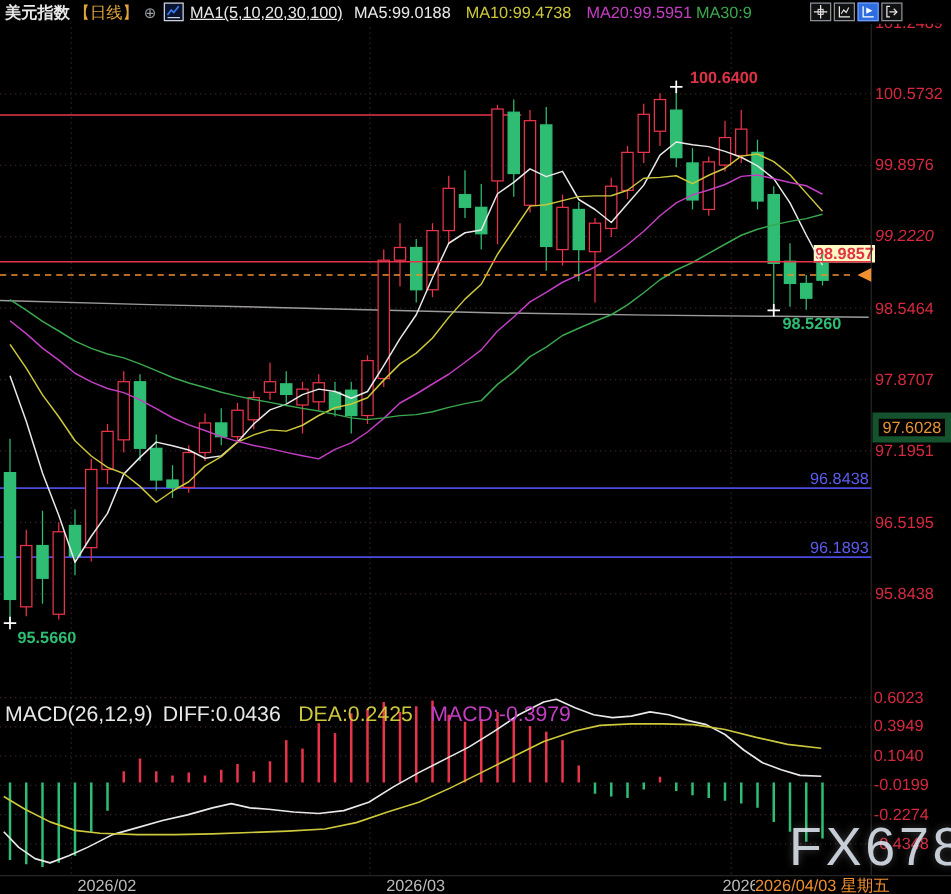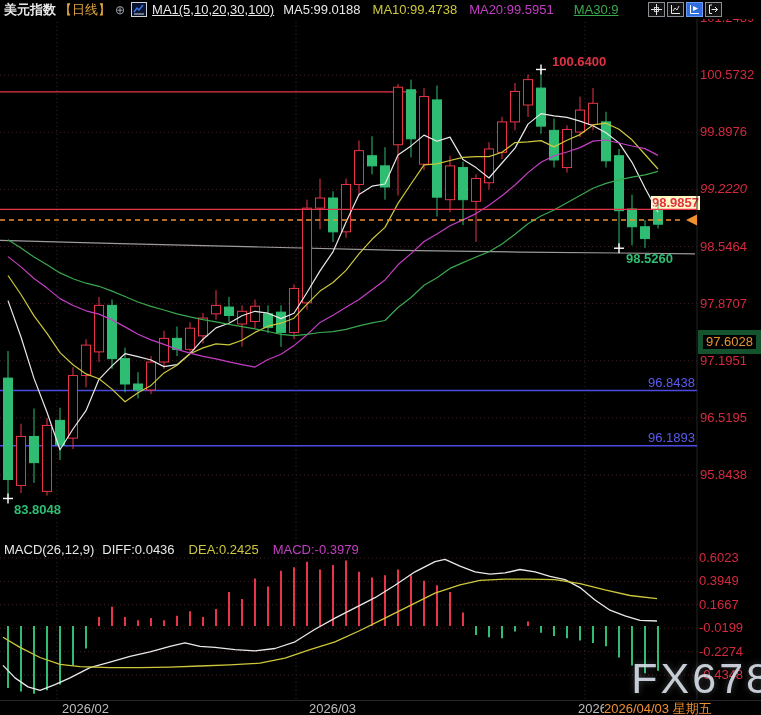--- a/index.html
+++ b/index.html
@@ -11,36 +11,36 @@
        font-size:13px;white-space:nowrap;z-index:6;background:#000;}
   .hdr .t-sym{color:#e8e8e8;font-weight:700;margin-left:4px;}
   .hdr .t-per{color:#e2a53e;margin-left:3px;}
   .hdr .t-plus{color:#9aa0a6;margin-left:4px;font-size:12px;}
   .hdr .mini-ico{margin-left:6px;width:14px;height:13px;border:1px solid #cfd3d8;display:inline-flex;
        align-items:center;justify-content:center;background:#0a1430;}
   .hdr .t-ma1{color:#e8e8e8;margin-left:5px;text-decoration:underline;}
   .hdr .t-ma5{color:#e8e8e8;margin-left:9px;}
   .hdr .t-ma10{color:#cdc83b;margin-left:12px;}
   .hdr .t-ma20{color:#c43ec4;margin-left:12px;text-align:center;}
-  .hdr .t-ma30{color:#3aa84e;margin-left:20px;text-decoration:underline;}
+  .hdr .t-ma30{color:#3aa84e;margin-left:3px;}
   .toolbar{position:absolute;top:2px;right:63px;display:flex;gap:2px;z-index:7;}
   .tool{width:15px;height:13px;border:1px solid #8a8f96;display:flex;align-items:center;
         justify-content:center;background:#111;}
   .tool.active{background:#2e6de0;border-color:#6f9bf2;}
   .lbl{position:absolute;font-size:13px;line-height:14px;white-space:nowrap;}
   .ann{font-weight:700;}
   .ann-high{left:552px;top:55px;color:#e03245;}
   .ann-low-feb{left:14px;top:503px;color:#2ebd72;}
   .ann-low-apr{left:626px;top:252px;color:#2ebd72;}
   .ann-last{left:651px;top:196px;color:#e03245;background:#fef9c3;padding:0 1px;}
   .lbl-blue1{left:648px;top:376px;width:46px;color:#5b5bf0;text-align:right;}
   .lbl-blue2{left:648px;top:431px;width:46px;color:#5b5bf0;text-align:right;}
   .box-orange{left:698px;top:330px;color:#e9952f;border:5px solid #14532d;padding:0 3px;
               background:#000;}
-  .macd-hdr{position:absolute;left:4px;top:542px;display:flex;font-size:13px;z-index:5;
+  .macd-hdr{position:absolute;left:4px;top:562px;display:flex;font-size:17px;z-index:5;
             white-space:nowrap;align-items:center;}
   .macd-hdr .m-l{color:#e8e8e8;}
   .macd-hdr .m-diff{color:#e8e8e8;margin-left:8px;}
   .macd-hdr .m-dea{color:#cdc83b;margin-left:14px;}
   .macd-hdr .m-macd{color:#c43ec4;margin-left:14px;}
   .dates{position:absolute;left:0;right:0;top:700px;height:15px;border-top:1px solid #262626;
          background:#000;z-index:5;}
   .watermark{position:absolute;right:12px;bottom:12px;font-size:43px;letter-spacing:3px;
              color:rgba(214,220,230,0.92);z-index:4;text-shadow:0 0 7px rgba(255,255,255,0.25);}
 </style>
@@ -294,28 +294,28 @@
       <div class="lbl" style="left: 700px; top: 68.125px; color: rgb(214, 41, 63);">100.5732</div>
       <div class="lbl" style="left: 700px; top: 125.25px; color: rgb(214, 41, 63);">99.8976</div>
       <div class="lbl" style="left: 700px; top: 182.375px; color: rgb(214, 41, 63); font-style: italic;">99.2220</div>
       <div class="lbl" style="left: 700px; top: 239.5px; color: rgb(214, 41, 63);">98.5464</div>
       <div class="lbl" style="left: 700px; top: 296.625px; color: rgb(214, 41, 63);">97.8707</div>
       <div class="lbl" style="left: 700px; top: 353.75px; color: rgb(214, 41, 63);">97.1951</div>
       <div class="lbl" style="left: 700px; top: 410.875px; color: rgb(214, 41, 63);">96.5195</div>
       <div class="lbl" style="left: 700px; top: 468px; color: rgb(214, 41, 63);">95.8438</div>
       <div class="lbl" style="left: 699px; top: 551px; color: rgb(214, 41, 63);">0.6023</div>
       <div class="lbl" style="left: 699px; top: 574.4px; color: rgb(214, 41, 63);">0.3949</div>
-      <div class="lbl" style="left: 699px; top: 597.8px; color: rgb(214, 41, 63);">0.1667</div>
+      <div class="lbl" style="left: 699px; top: 597.8px; color: rgb(214, 41, 63);">0.1040</div>
       <div class="lbl" style="left: 699px; top: 621.2px; color: rgb(214, 41, 63);">-0.0199</div>
       <div class="lbl" style="left: 699px; top: 644.6px; color: rgb(214, 41, 63);">-0.2274</div>
       <div class="lbl" style="left: 699px; top: 668px; color: rgb(214, 41, 63);">-0.4348</div>
     </div>
 
   <div class="lbl ann ann-high">100.6400</div>
-  <div class="lbl ann ann-low-feb">83.8048</div>
+  <div class="lbl ann ann-low-feb">95.5660</div>
   <div class="lbl ann ann-low-apr">98.5260</div>
   <div class="lbl ann ann-last">98.9857</div>
   <div class="lbl lbl-blue1">96.8438</div>
   <div class="lbl lbl-blue2">96.1893</div>
   <div class="lbl box-orange">97.6028</div>
 
   <div class="macd-hdr">
     <span class="m-l">MACD(26,12,9)</span>
     <span class="m-diff">DIFF:0.0436</span>
     <span class="m-dea">DEA:0.2425</span>

